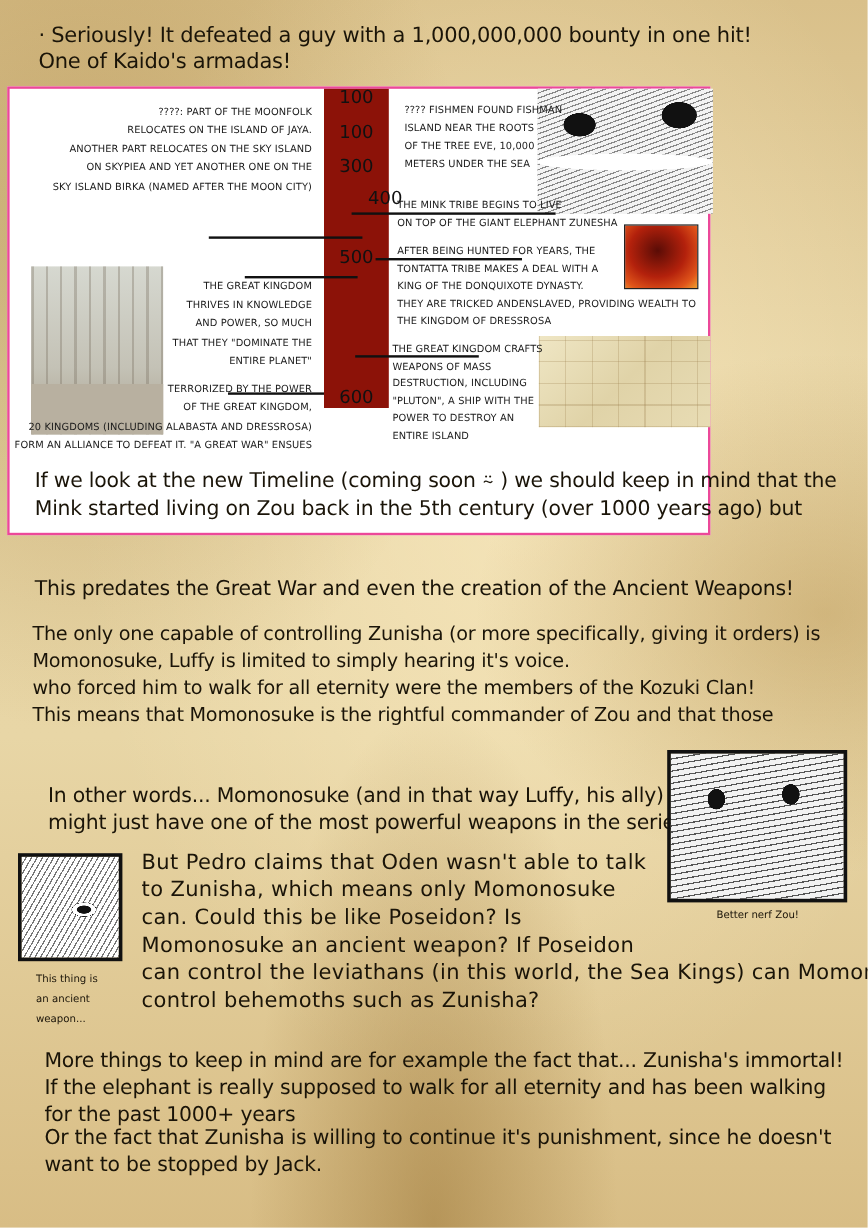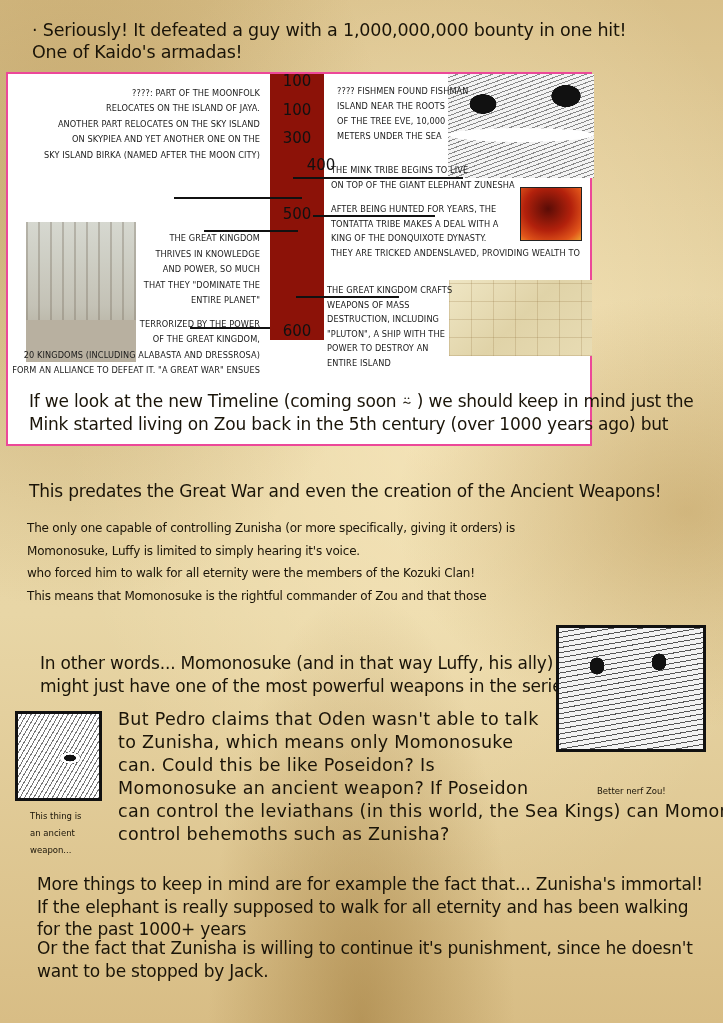--- a/index.html
+++ b/index.html
@@ -121,58 +121,59 @@
   </div>
   <div class="abs tl-txt" style="left:323px;top:89px;">
     <div>THE MINK TRIBE BEGINS TO LIVE</div>
     <div>ON TOP OF THE GIANT ELEPHANT ZUNESHA</div>
   </div>
   <div class="abs tl-txt" style="left:323px;top:128px;line-height:14.5px;">
     <div>AFTER BEING HUNTED FOR YEARS, THE</div>
     <div>TONTATTA TRIBE MAKES A DEAL WITH A</div>
     <div>KING OF THE DONQUIXOTE DYNASTY.</div>
     <div>THEY ARE TRICKED ANDENSLAVED, PROVIDING WEALTH TO</div>
+    <div>THE KINGDOM OF DRESSROSA</div>
   </div>
   <div class="abs tl-txt" style="left:319px;top:209px;line-height:14.5px;">
     <div>THE GREAT KINGDOM CRAFTS</div>
     <div>WEAPONS OF MASS</div>
     <div>DESTRUCTION, INCLUDING</div>
     <div>"PLUTON", A SHIP WITH THE</div>
     <div>POWER TO DESTROY AN</div>
     <div>ENTIRE ISLAND</div>
   </div>
 </div>
 
 <div class="abs para" style="left:29px;top:390px;">
-  <div>If we look at the new Timeline (coming soon ⍨ ) we should keep in mind just the</div>
+  <div>If we look at the new Timeline (coming soon ⍨ ) we should keep in mind that the</div>
   <div>Mink started living on Zou back in the 5th century (over 1000 years ago) but</div>
 </div>
 <div class="abs para" style="left:29px;top:480px;">
   <div>This predates the Great War and even the creation of the Ancient Weapons!</div>
 </div>
-<div class="abs para" style="left:27px;top:517px;font-size:12px;">
+<div class="abs para" style="left:27px;top:517px;font-size:16px;">
   <div>The only one capable of controlling Zunisha (or more specifically, giving it orders) is</div>
   <div>Momonosuke, Luffy is limited to simply hearing it's voice.</div>
   <div>who forced him to walk for all eternity were the members of the Kozuki Clan!</div>
   <div>This means that Momonosuke is the rightful commander of Zou and that those</div>
 </div>
 <div class="abs para" style="left:40px;top:652px;">
   <div>In other words... Momonosuke (and in that way Luffy, his ally)</div>
   <div>might just have one of the most powerful weapons in the series</div>
 </div>
 
 <div class="abs panel img-face"></div>
 <div class="abs caption" style="left:30px;top:808px;line-height:17px;">
   <div>This thing is</div>
   <div>an ancient</div>
   <div>weapon...</div>
 </div>
 
 <div class="abs panel img-elephant"></div>
-<div class="abs caption" style="left:597px;top:755px;margin-top:28px;">Better nerf Zou!</div>
+<div class="abs caption" style="left:597px;top:755px;">Better nerf Zou!</div>
 
 <div class="abs para" style="left:118px;top:708px;font-size:17.5px;line-height:23px;letter-spacing:0.3px;">
   <div>But Pedro claims that Oden wasn't able to talk</div>
   <div>to Zunisha, which means only Momonosuke</div>
   <div>can. Could this be like Poseidon? Is</div>
   <div>Momonosuke an ancient weapon? If Poseidon</div>
   <div>can control the leviathans (in this world, the Sea Kings) can Momonosuke</div>
   <div>control behemoths such as Zunisha?</div>
 </div>
 

